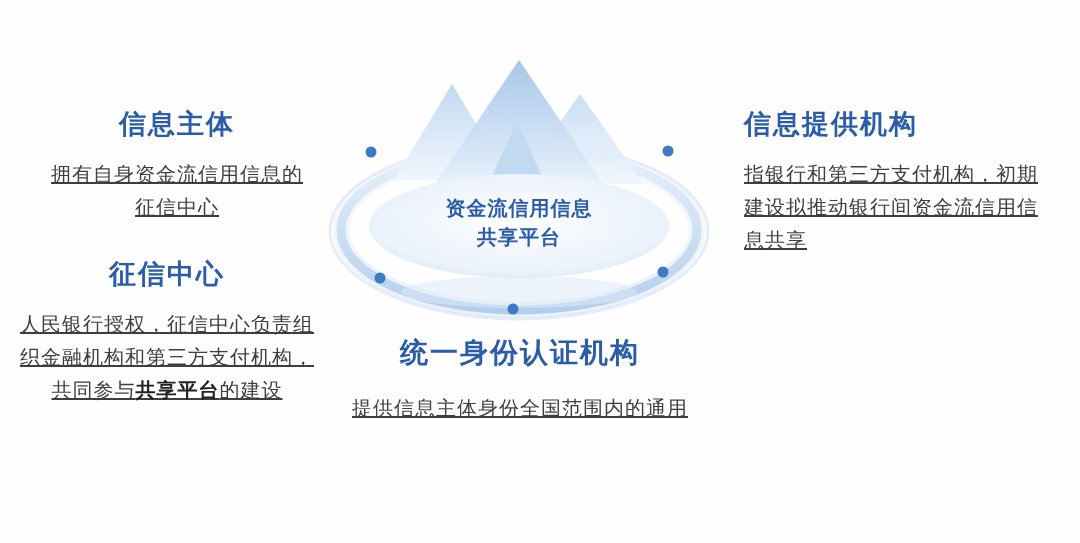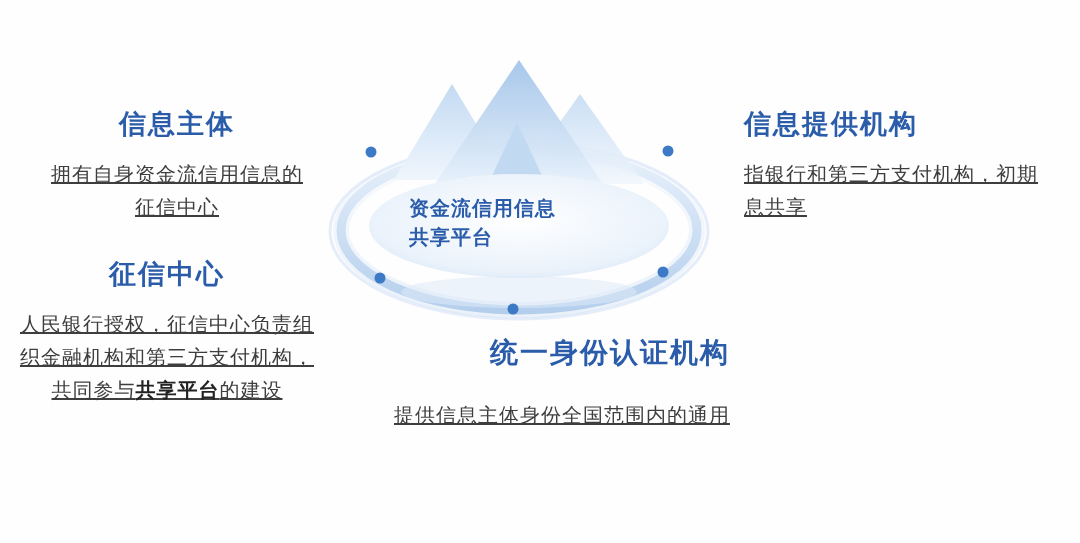--- a/index.html
+++ b/index.html
@@ -31,30 +31,31 @@
     text-decoration:underline;
   }
   .align-right  { text-align:center; }
   .align-center { text-align:center; }
 
   .node-info-subject  { right:743px; top:108px; width:320px; }
   .node-credit-center { right:743px; top:258px; width:340px; }
   .node-info-provider { left:728px;  top:108px; width:330px;margin-left:16px; }
   .node-info-user     { left:712px;  top:266px; width:355px; }
   .node-info-user .desc { line-height:36px; }
-  .node-auth          { left:310px;  top:336px; width:420px;text-align:right; }
+  .node-auth          { left:310px;  top:336px; width:420px; }
   .node-auth h2       { font-size:28px; line-height:34px; }
-  .node-auth .desc    { margin-top:28px; line-height:35px; }
+  .node-auth .desc    { margin-top:21px; line-height:35px; }
 
   .desc strong { font-weight:bold; color:#222222; }
   .red { color:var(--accent-red,#e02020); font-weight:bold; }
 
   .center-label {
     position:absolute;
     left:409px; top:194px; width:220px;
+    text-align:center;
     color:var(--heading-blue,#2a5caa);
     font-size:20px;
     line-height:29px;
     font-weight:bold;
     letter-spacing:1px;
   }
 </style>
 </head>
 <body>
 
@@ -121,20 +122,21 @@
       <div>
         <span>共同参与</span><strong>共享平台</strong><span>的建设</span>
       </div>
     </div>
   </section>
 
   <section class="node node-info-provider">
     <h2>信息提供机构</h2>
     <div class="desc">
       <div>指银行和第三方支付机构，初期</div>
+      <div>建设拟推动银行间资金流信用信</div>
       <div>息共享</div>
     </div>
   </section>
 
 
   <section class="node node-auth align-center">
     <h2>统一身份认证机构</h2>
     <div class="desc">
       <div>提供信息主体身份全国范围内的通用</div>
     </div>

